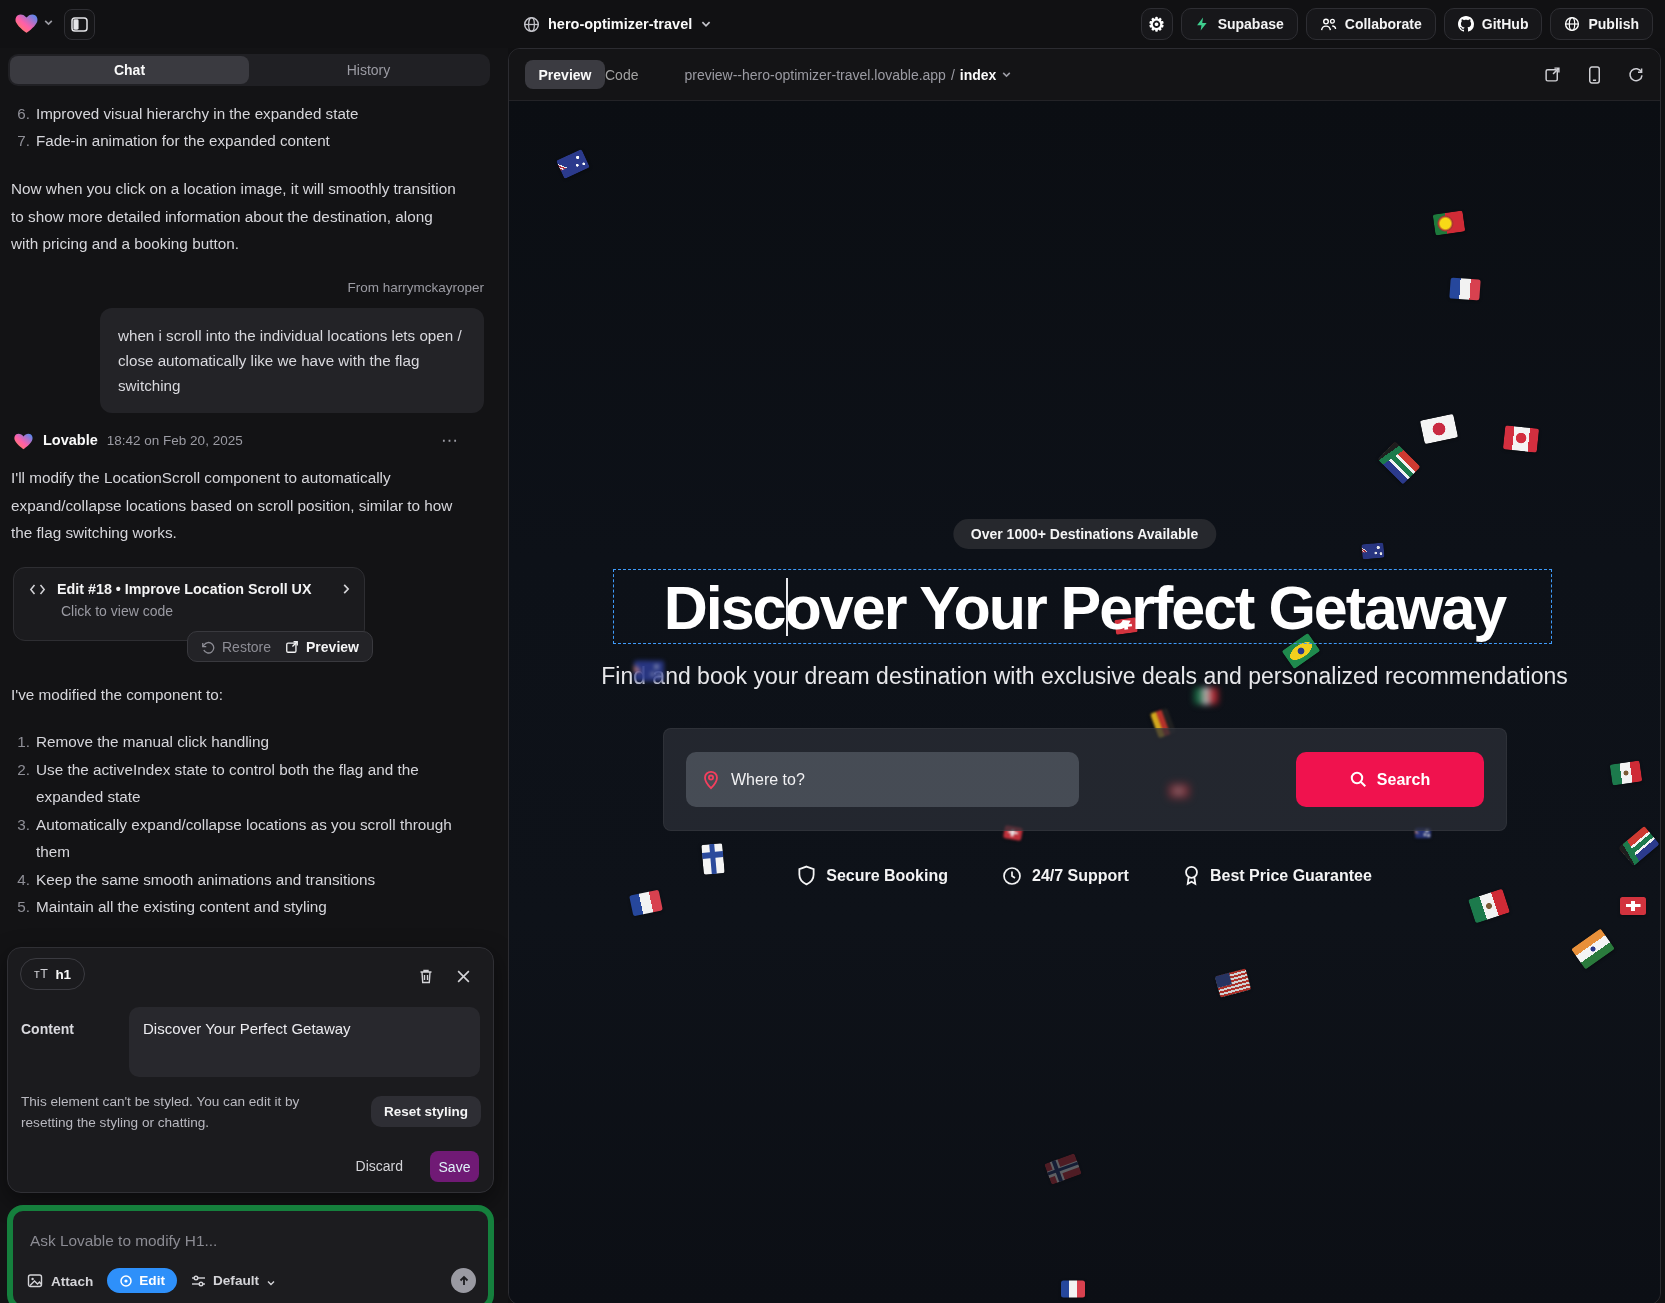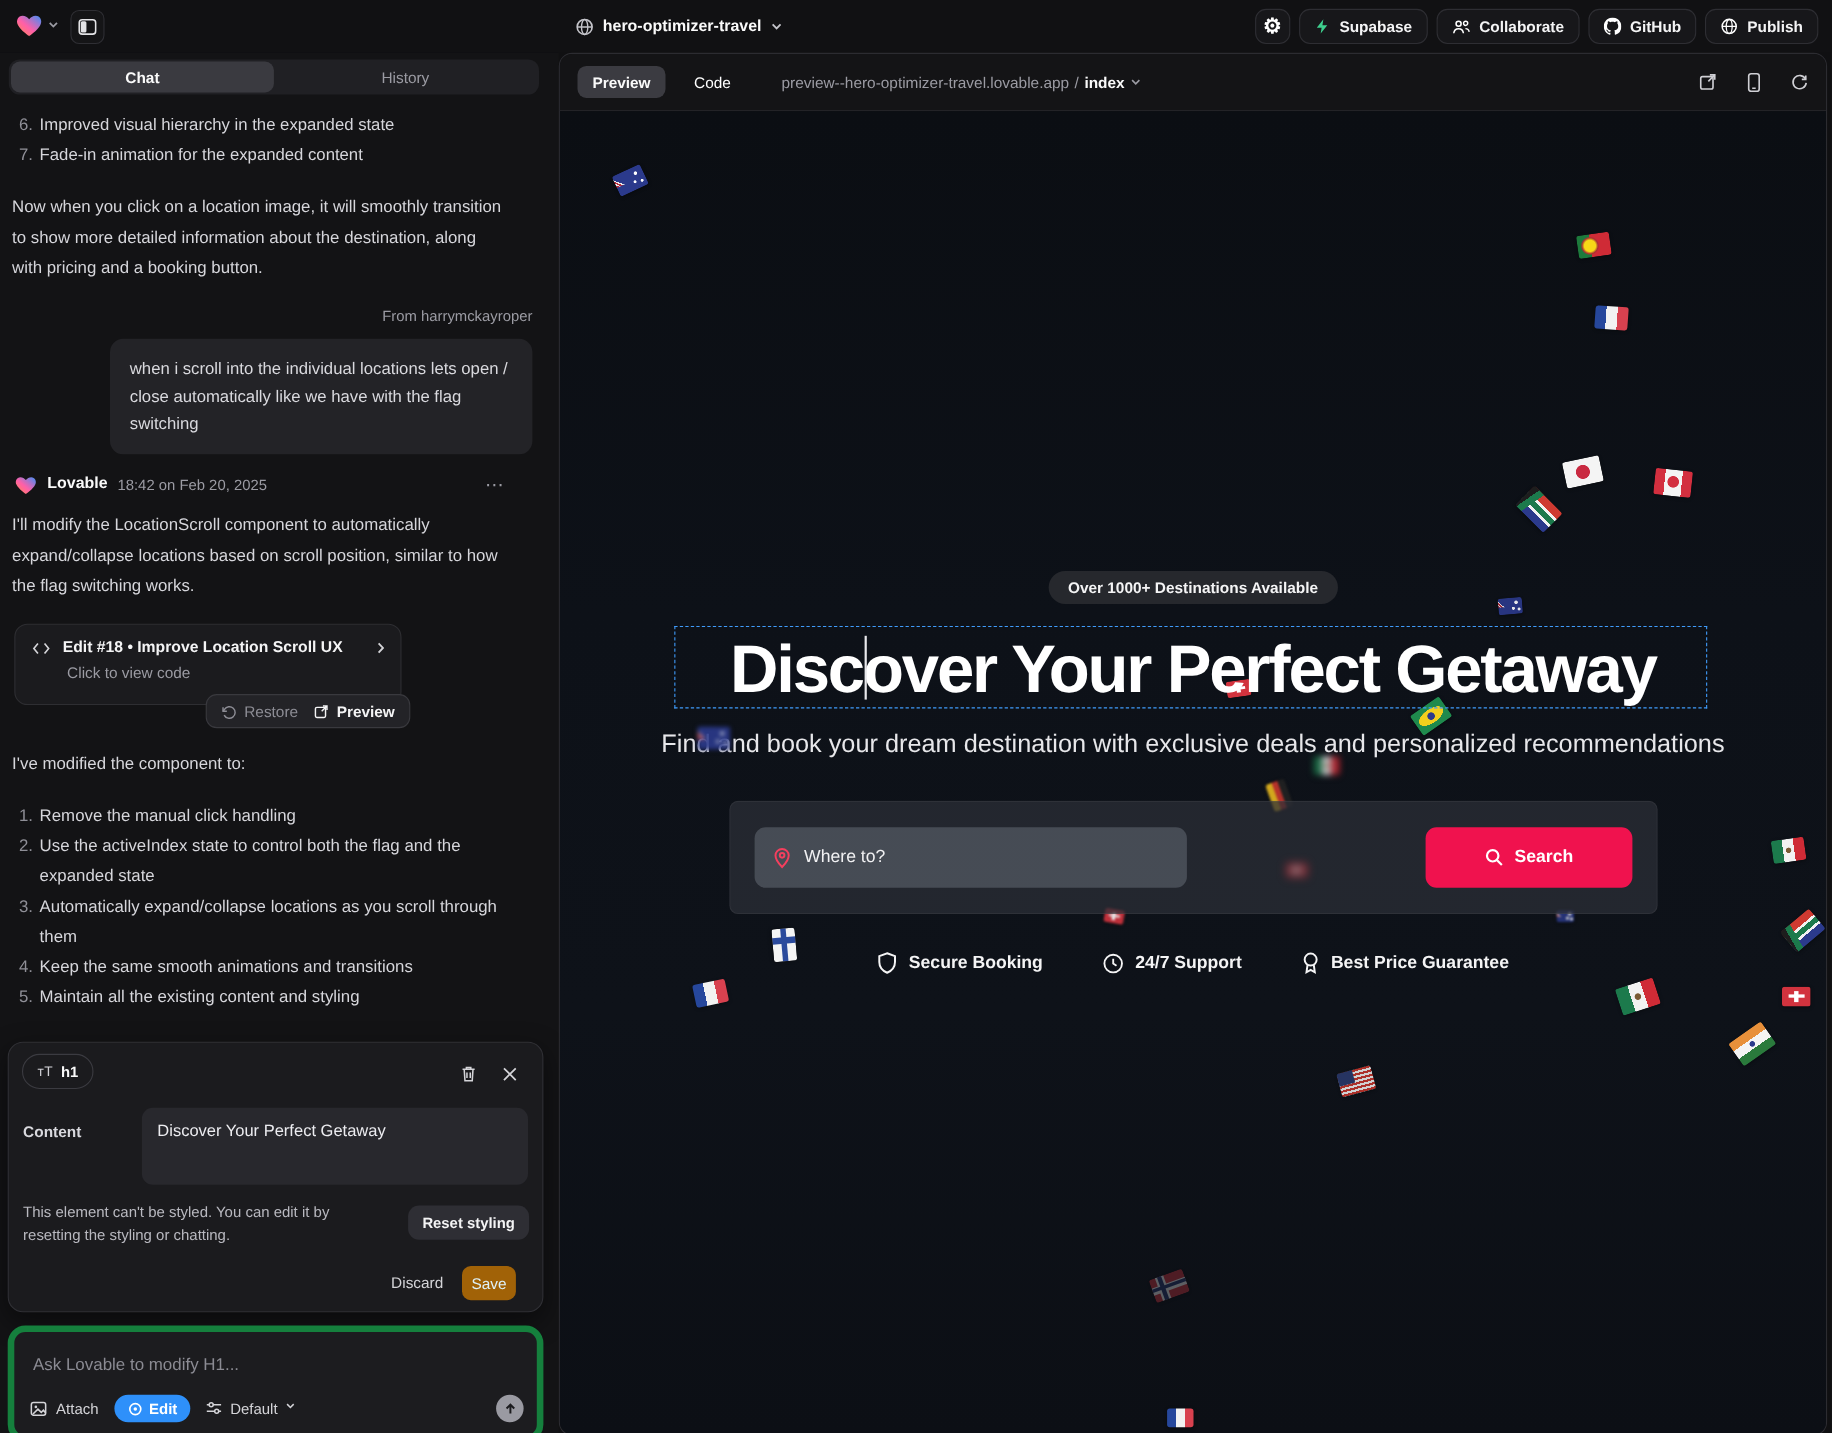--- a/index.html
+++ b/index.html
@@ -53,35 +53,35 @@
   .editor-panel{position:absolute;left:7px;top:899px;width:487px;height:246px;background:#1b1b1e;border:1px solid #303035;border-radius:14px;box-shadow:0 8px 24px rgba(0,0,0,.45)}
   .tagpill{position:absolute;left:12px;top:10px;height:32px;display:flex;align-items:center;gap:7px;padding:0 13px;border:1px solid #3b3b41;border-radius:16px;color:#e4e4e7}
   .tagpill .tt{font-size:12.5px;color:#cfcfd4;letter-spacing:.5px}
   .tagpill .tag{font-size:13.5px;font-weight:600;color:#fafafa}
   .icon-btn{position:absolute;top:18px;width:20px;height:20px;color:#d4d4d8;cursor:pointer;display:flex;align-items:center;justify-content:center}
   .content-label{position:absolute;left:13px;top:73px;font-size:14px;font-weight:600;color:#d9d9de}
   .content-input{position:absolute;left:121px;top:59px;width:351px;height:70px;background:#28282d;border-radius:10px;padding:13px 14px;font-size:15px;color:#ececf0;cursor:text}
   .note{position:absolute;left:13px;top:144px;width:310px;font-size:13.6px;line-height:20.5px;color:#b9b9c0}
   .reset-btn{position:absolute;left:363px;top:148px;width:110px;height:31px;background:#2e2e34;border-radius:10px;display:flex;align-items:center;justify-content:center;font-size:13.5px;font-weight:600;color:#f4f4f5;cursor:pointer}
   .discard{position:absolute;right:90px;top:210px;font-size:14px;color:#d4d4d8;cursor:pointer}
-  .save-btn{position:absolute;right:24px;top:203px;width:49px;height:31px;background:#a16207;border-radius:8px;display:flex;align-items:center;justify-content:center;font-size:14px;color:#dff1f8;cursor:pointer}
+  .save-btn{position:absolute;right:14px;top:203px;width:49px;height:31px;background:#701a75;border-radius:8px;display:flex;align-items:center;justify-content:center;font-size:14px;color:#dff1f8;cursor:pointer}
 
   
   .composer{position:absolute;left:7px;top:1157px;width:487px;height:106px;background:#1c1c1f;border:6px solid #15803d;border-radius:16px}
   .composer .ph{position:absolute;left:17px;top:21px;font-size:15.4px;color:#8b8b93;cursor:text}
   .composer .rowb{position:absolute;left:14px;right:12px;bottom:12px;display:flex;align-items:center;gap:14px}
-  .c-item{display:flex;align-items:flex-start;gap:7px;color:#d4d4d8;font-size:13.6px;font-weight:400;cursor:pointer}
+  .c-item{display:flex;align-items:flex-end;gap:7px;color:#d4d4d8;font-size:13.6px;font-weight:700;cursor:pointer}
   .edit-pill{display:flex;align-items:center;gap:6px;background:#2e90fa;color:#fff;font-size:13.6px;font-weight:700;border-radius:14px;padding:5px 12px;cursor:pointer}
   .send-btn{margin-left:auto;width:25px;height:25px;border-radius:50%;background:#9a9aa2;color:#1b1b1e;display:flex;align-items:center;justify-content:center;cursor:pointer}
 
   
   .preview-panel{position:absolute;left:508px;top:48px;width:1153px;height:1257px;border:1px solid #2c2c31;border-radius:12px;overflow:hidden;background:#141416}
   .ptoolbar{position:absolute;left:0;top:0;right:0;height:52px;display:flex;align-items:center;padding:0 16px;background:#141416;border-bottom:1px solid #232327}
   .ptab-preview{width:80px;height:29px;background:#3b3b41;border-radius:8px;display:flex;align-items:center;justify-content:center;font-size:14px;color:#fafafa;font-weight:600;cursor:pointer}
-  .ptab-code{margin-left:26px;font-size:14px;color:#ffffff;cursor:pointer}
+  .ptab-code{font-size:14px;color:#a3a3a3;cursor:pointer}
   .purl{margin-left:46px;display:flex;align-items:center;gap:5px;font-size:14px;color:#9b9ba3;cursor:pointer}
   .purl .page{color:#fafafa;font-weight:600}
   .ptools{margin-left:auto;display:flex;align-items:center;gap:27px;color:#cfcfd4}
   .ptools > span{cursor:pointer}
 
   .viewport{position:absolute;left:0;top:52px;width:1151px;height:1203px;overflow:hidden;
     background:linear-gradient(180deg,#0b0e13 0%,#0d1118 38%,#0e1219 68%,#0c0f15 100%)}
 
   .hero-badge{position:absolute;left:50%;top:418px;transform:translateX(-50%);height:30px;display:flex;align-items:center;padding:0 18px;background:#26282d;border-radius:15px;font-size:14px;font-weight:600;color:#f4f4f5;z-index:2}
   .selbox{position:absolute;left:104px;top:468px;width:939px;height:75px;border:1.5px dashed #3f9bfa;z-index:3;pointer-events:none}

